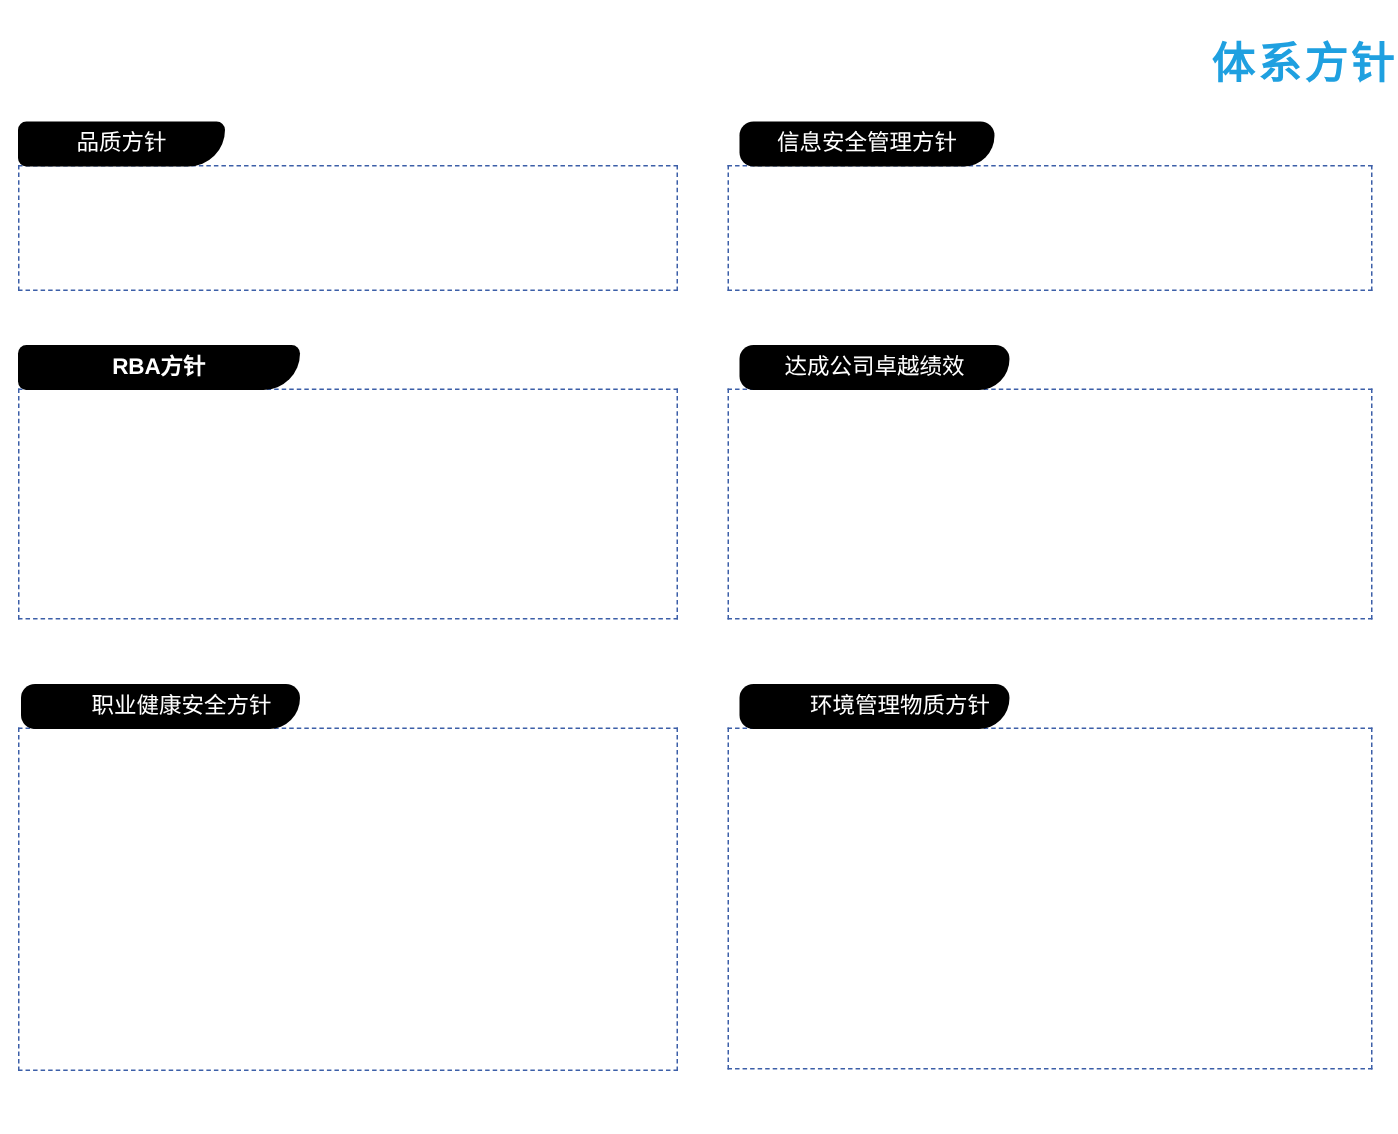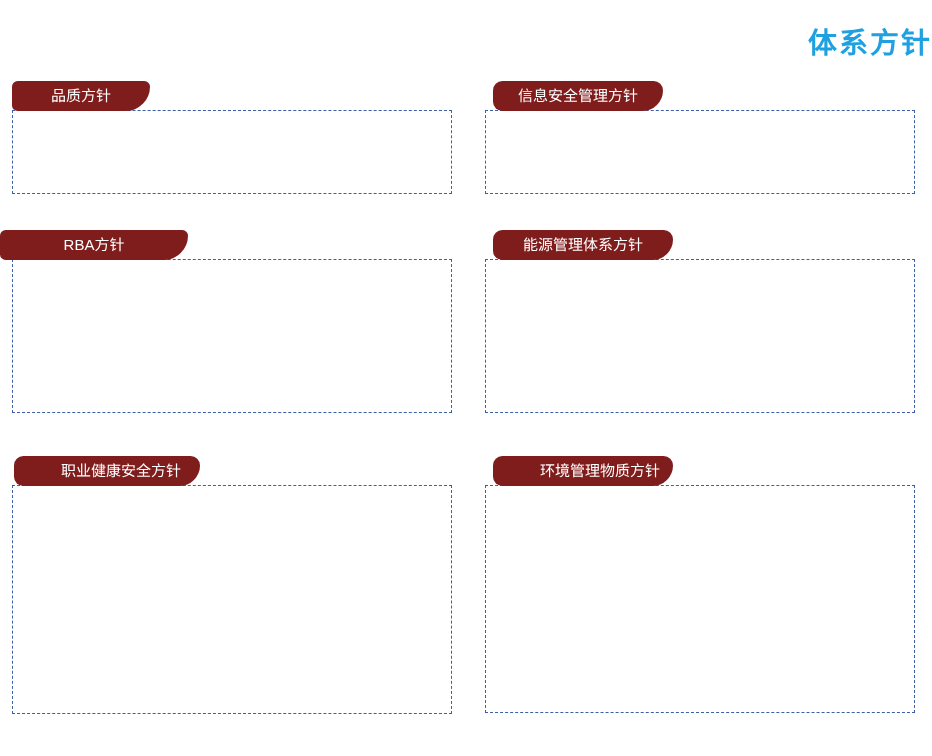--- a/index.html
+++ b/index.html
@@ -36,21 +36,21 @@
     line-height: 34px;
     white-space: nowrap;
   }
 
   
   .card {
     position: absolute;
   }
   .card-tab {
     position: absolute;
-    background: #7f1d1d;
+    background: #000000;
     color: #ffffff;
     font-size: 15px;
     line-height: 30px;
     height: 30px;
     text-align: center;
     white-space: nowrap;
     box-sizing: border-box;
     z-index: 3;
   }
   .card-body {
@@ -92,21 +92,21 @@
   #card-infosec .card-tab {
     left: 493px; top: 81px; width: 170px;
   }
   #card-infosec .card-body {
     left: 485px; top: 110px; width: 430px; height: 84px;
   }
   #card-infosec .card-text { left: 500px; top: 122px; width: 410px; }
 
   
   #card-rba .card-tab {
-    left: 0; top: 230px; width: 188px;
+    left: 12px; top: 230px; width: 188px; font-weight: bold;
   }
   #card-rba .card-body {
     left: 12px; top: 259px; width: 440px; height: 154px;
   }
   #card-rba .card-text { left: 24px; top: 274px; width: 420px; }
 
   
   #card-energy .card-tab {
     left: 493px; top: 230px; width: 180px;
   }
@@ -157,21 +157,21 @@
   <div class="card" id="card-rba">
     <div class="card-tab tab-left-style">RBA方针</div>
     <div class="card-body"></div>
     <div class="card-text">守法经营，坚持造福服务社会；
 环保节约，充分利用有限资源并持续改善；
 以人为本，塑造安全、有活力的工作环境；
 管理创新，达成公司卓越绩效。</div>
   </div>
 
   <div class="card" id="card-energy">
-    <div class="card-tab tab-right-style">能源管理体系方针</div>
+    <div class="card-tab tab-right-style">达成公司卓越绩效</div>
     <div class="card-body"></div>
     <div class="card-text">规范用能管理，强化节能意识；
 提高用能效率，降低能源消耗；
 实施绩效考核，加强成本控制；
 履行法定义务，践行持续发展。</div>
   </div>
 
   <div class="card" id="card-ohs">
     <div class="card-tab tab-right-style">职业健康安全方针</div>
     <div class="card-body"></div>

